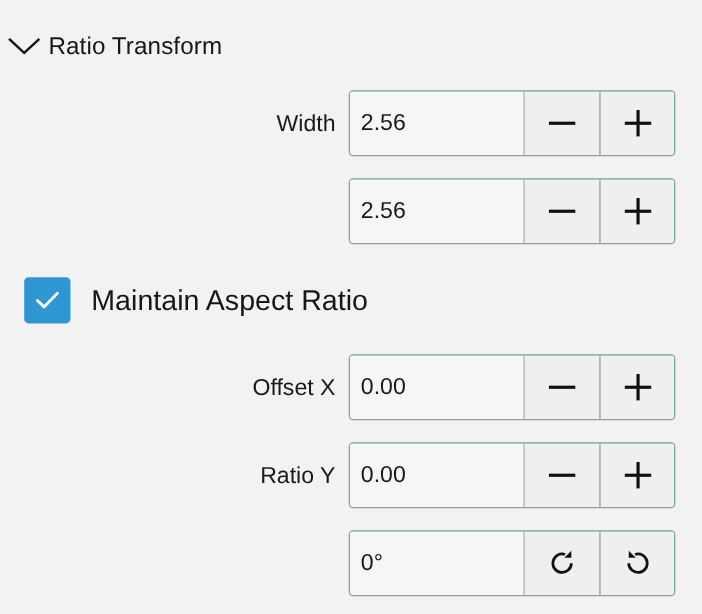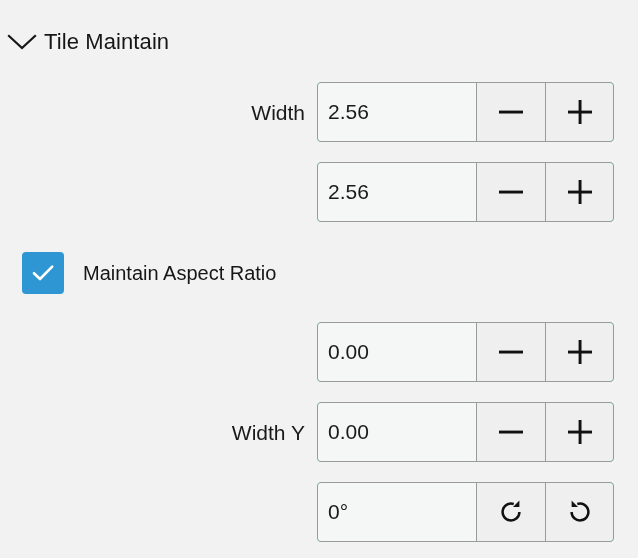--- a/index.html
+++ b/index.html
@@ -120,36 +120,36 @@
     background: #2e96d2;
     display: flex;
     align-items: center;
     justify-content: center;
     flex: none;
     box-sizing: border-box;
   }
   .checkbox svg { display: block; }
   .check-label {
     margin-left: 19px;
-    font-size: 20px;
+    font-size: 26px;
     line-height: 1;
     color: #161616;
     white-space: nowrap;
   }
 </style>
 </head>
 <body>
 
 <div class="section-header">
   <span class="chevron">
     <svg width="30" height="18" viewBox="0 0 30 18" aria-hidden="true">
       <path d="M2 3 L15 15 L28 3" fill="none" stroke="#161616" stroke-width="2.2" stroke-linecap="square" stroke-linejoin="miter"></path>
     </svg>
   </span>
-  <span class="section-title">Tile Maintain</span>
+  <span class="section-title">Ratio Transform</span>
 </div>
 
 <div class="row" style="top:82px;">
   <span class="row-label">Width</span>
   <div class="control">
     <div class="value-box" title="0.00">2.56</div>
     <div class="spin-btn">
       <svg width="34" height="34" viewBox="0 0 34 34" aria-hidden="true">
         <rect x="5" y="15.6" width="24" height="2.9" fill="#111"></rect>
       </svg>
@@ -183,38 +183,39 @@
 <div class="check-row">
   <span class="checkbox">
     <svg width="28" height="28" viewBox="0 0 28 28" aria-hidden="true">
       <path d="M5 14.2 L11 20 L23.2 7.6" fill="none" stroke="#ffffff" stroke-width="2.6" stroke-linecap="round" stroke-linejoin="round"></path>
     </svg>
   </span>
   <span class="check-label">Maintain Aspect Ratio</span>
 </div>
 
 <div class="row" style="top:322px;">
+  <span class="row-label">Offset X</span>
   <div class="control">
     <div class="value-box" title="0.00">0.00</div>
     <div class="spin-btn">
       <svg width="34" height="34" viewBox="0 0 34 34" aria-hidden="true">
         <rect x="5" y="15.6" width="24" height="2.9" fill="#111"></rect>
       </svg>
     </div>
     <div class="spin-btn">
       <svg width="34" height="34" viewBox="0 0 34 34" aria-hidden="true">
         <rect x="5" y="15.6" width="24" height="2.9" fill="#111"></rect>
         <rect x="15.6" y="5" width="2.9" height="24" fill="#111"></rect>
       </svg>
     </div>
   </div>
 </div>
 
 <div class="row" style="top:402px;">
-  <span class="row-label">Width Y</span>
+  <span class="row-label">Ratio Y</span>
   <div class="control">
     <div class="value-box" title="0.00">0.00</div>
     <div class="spin-btn">
       <svg width="34" height="34" viewBox="0 0 34 34" aria-hidden="true">
         <rect x="5" y="15.6" width="24" height="2.9" fill="#111"></rect>
       </svg>
     </div>
     <div class="spin-btn">
       <svg width="34" height="34" viewBox="0 0 34 34" aria-hidden="true">
         <rect x="5" y="15.6" width="24" height="2.9" fill="#111"></rect>

